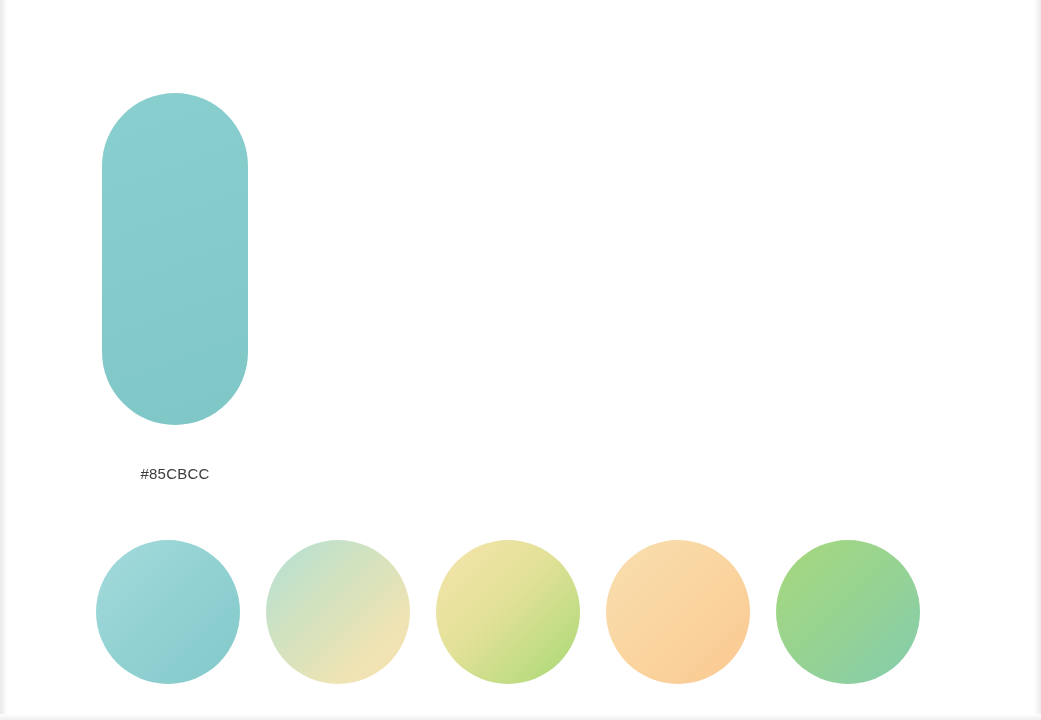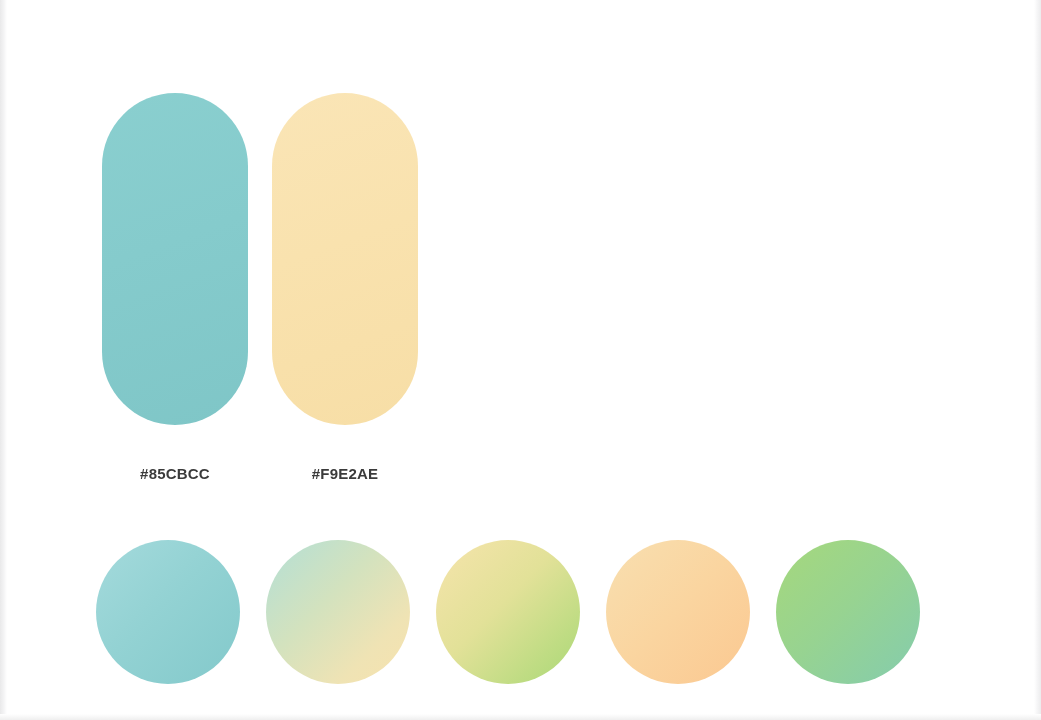--- a/index.html
+++ b/index.html
@@ -55,21 +55,20 @@
     height: 332px;
     border-radius: 73px;
   }
   .pill-label {
     margin-top: 40px;
     text-align: center;
     font-size: 15px;
     letter-spacing: 0.2px;
     color: #3b3b3b;
     white-space: nowrap;
-    font-weight: bold;
   }
 
   
   .circle-row {
     display: flex;
     gap: 26px;
     margin-top: 58px;
     margin-left: -6px;
   }
   .circle-cell {
@@ -91,24 +90,20 @@
 <div class="palette">
 
   <div class="pill-row">
 
     <div class="pill-cell">
       <div class="pill" style="background: linear-gradient(160deg, #8ACFCF 0%, #85CBCC 45%, #7FC6C7 100%);"></div>
       <div class="pill-label">#85CBCC</div>
     </div>
 
 
-    <div class="pill-cell">
-      <div class="pill" style="background: linear-gradient(160deg, #FAE5B6 0%, #F9E2AE 45%, #F7DEA6 100%);"></div>
-      <div class="pill-label">#F9E2AE</div>
-    </div>
 
 
 
   </div>
 
   <div class="circle-row">
 
     <div class="circle-cell">
       <div class="circle" style="background: linear-gradient(135deg, #A4DADC 0%, #93D2D3 45%, #83C9CB 100%);"></div>
     </div>

